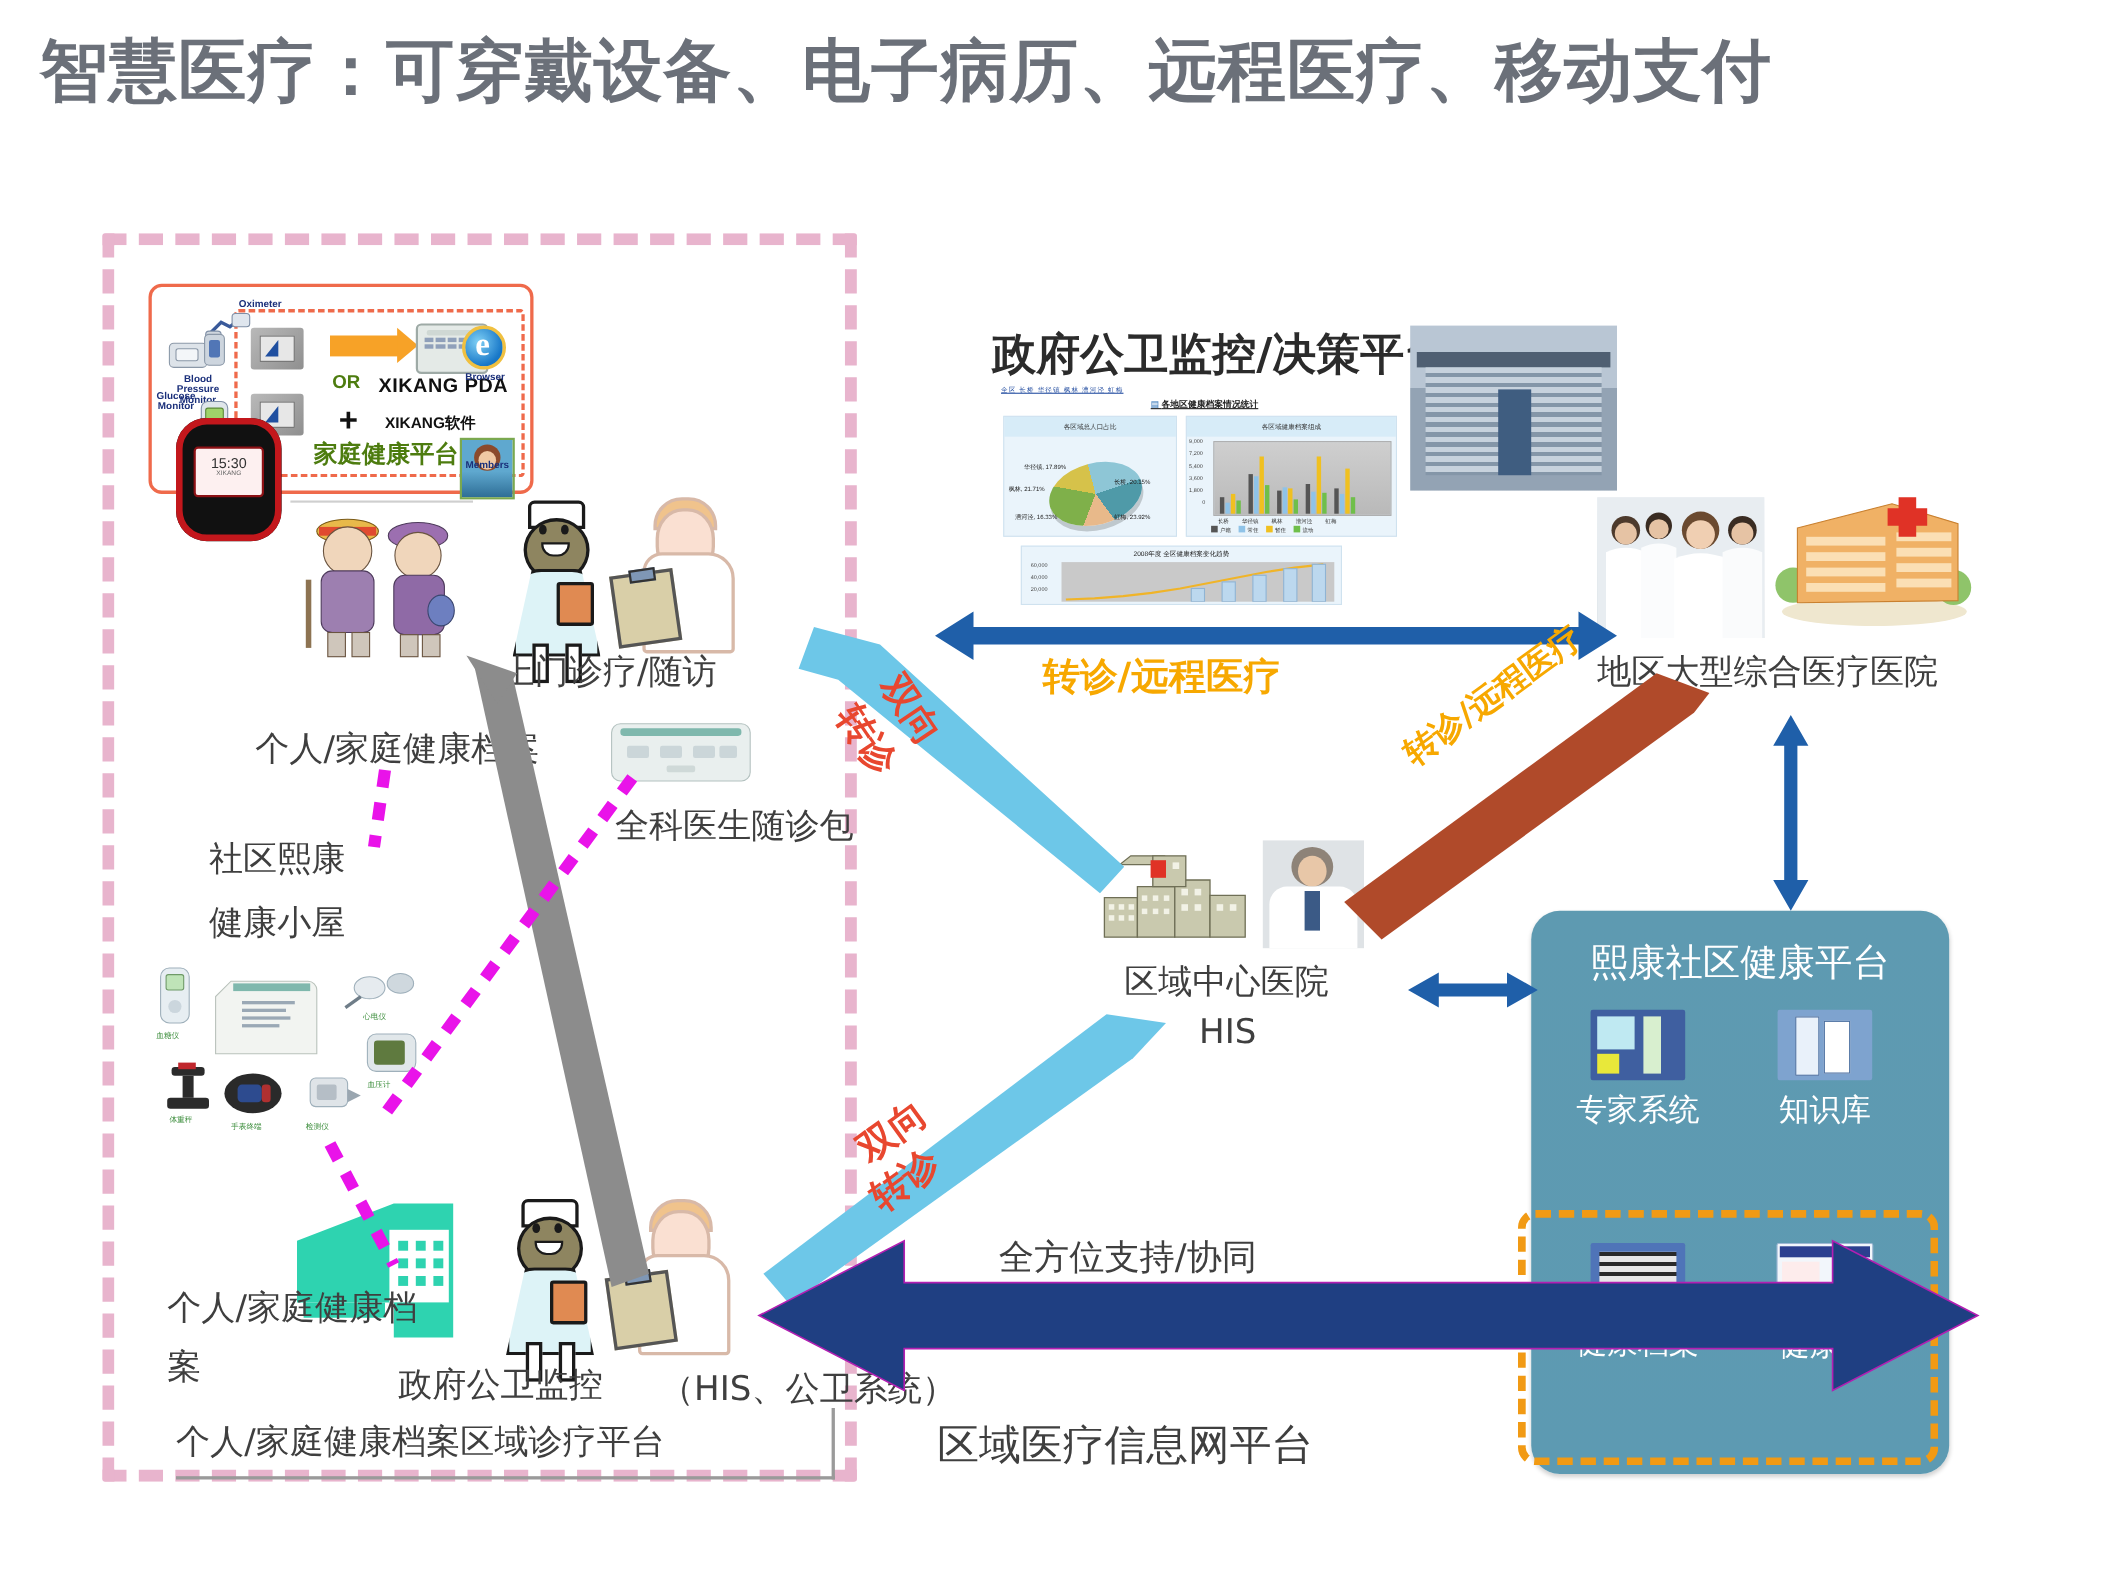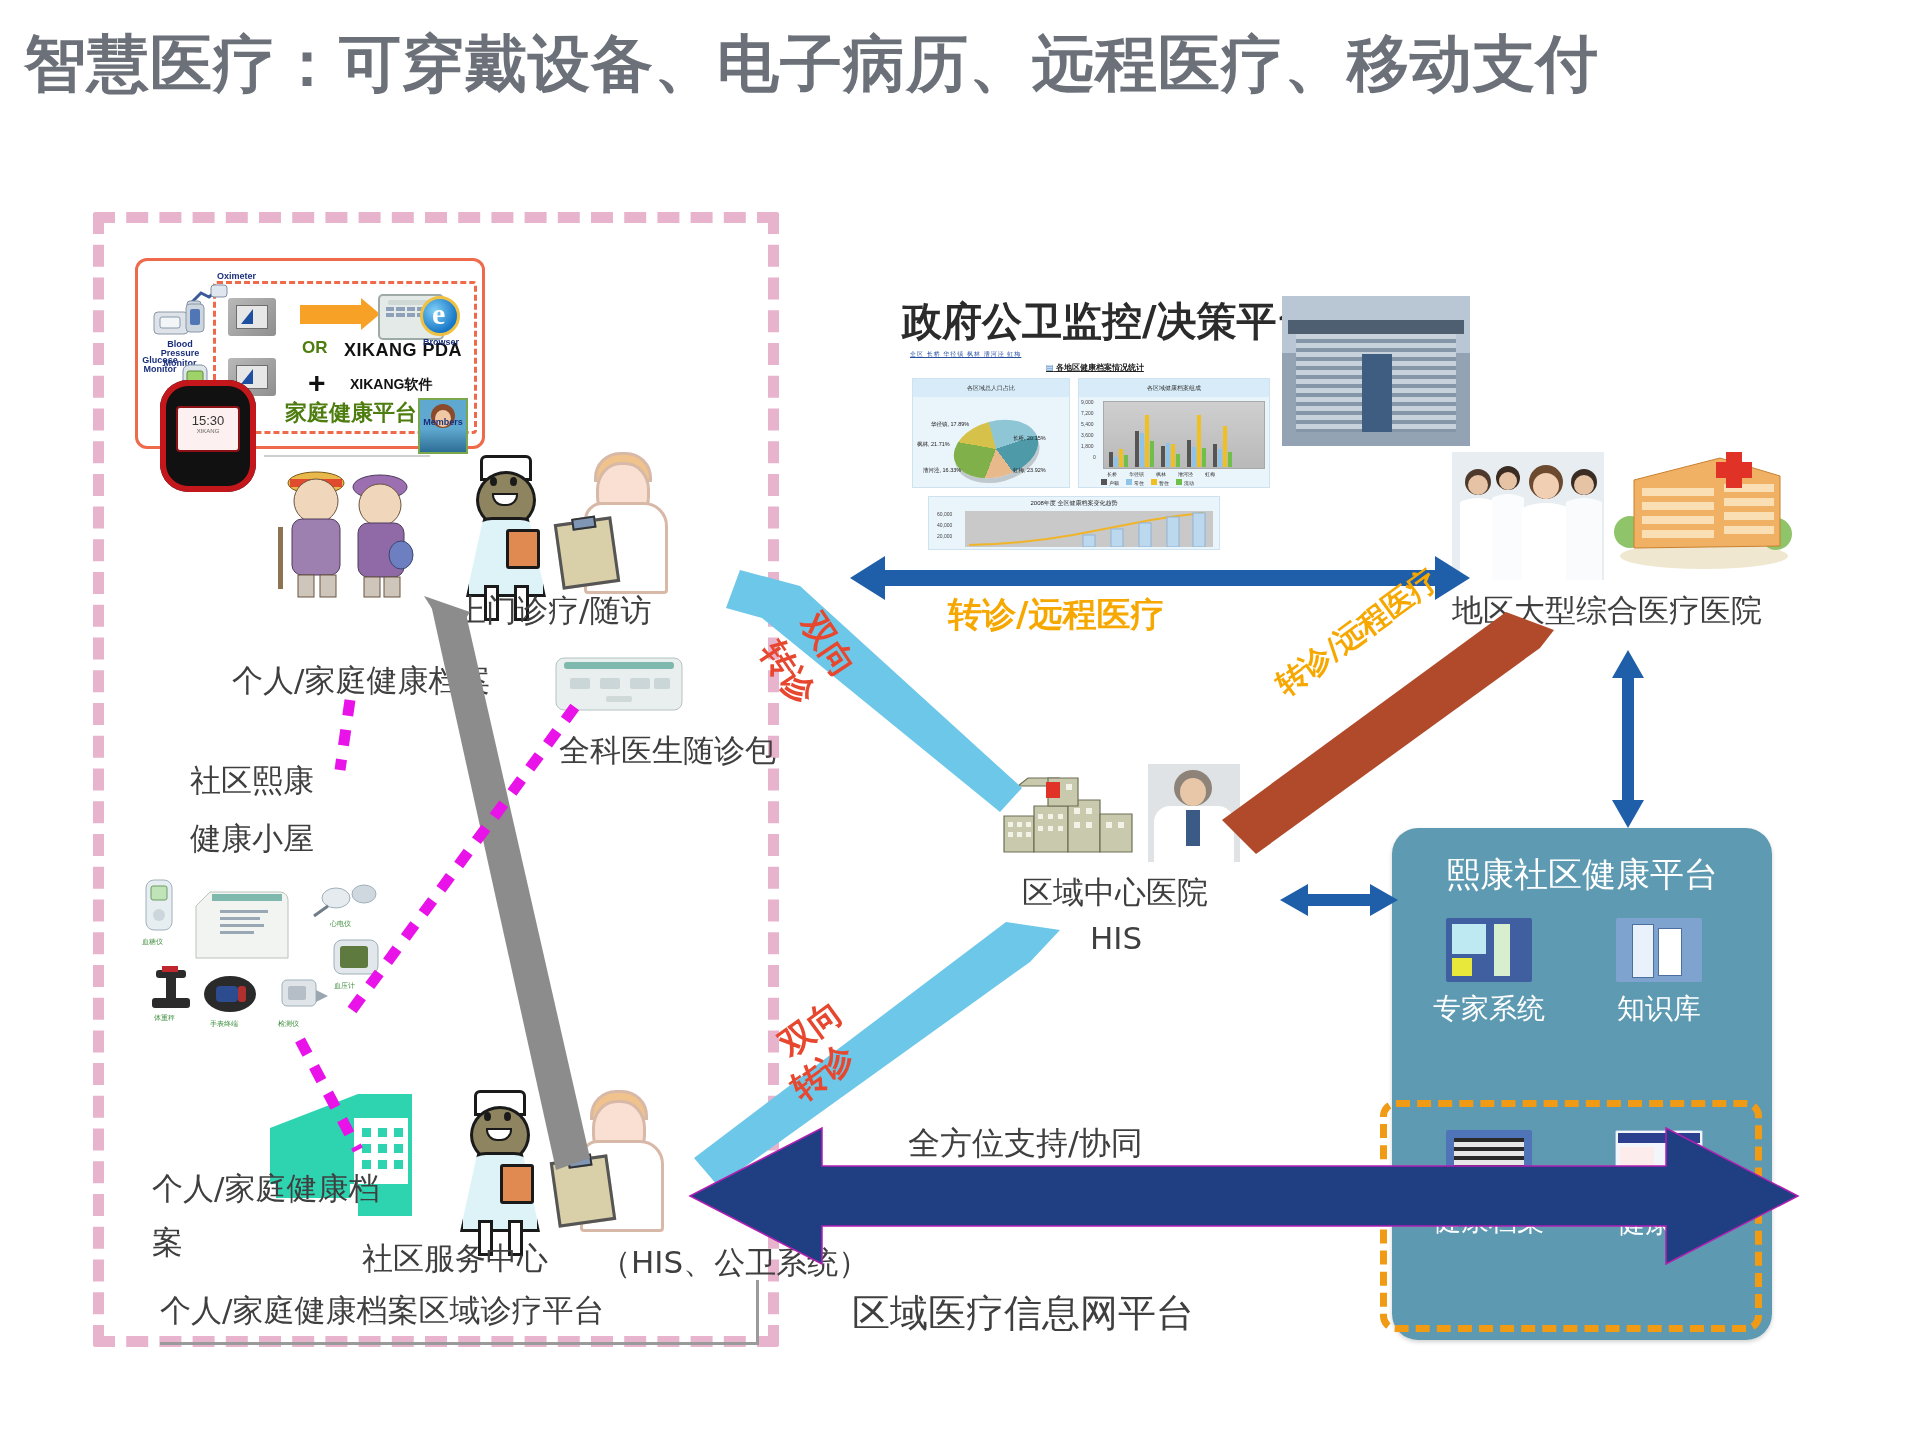--- a/index.html
+++ b/index.html
@@ -6,21 +6,21 @@
   html,body{margin:0;padding:0;background:#ffffff;}
   body{
     width:1920px;height:1440px;position:relative;overflow:hidden;
     font-family:"Liberation Sans","DejaVu Sans",sans-serif;
     color:#3f3f3f;
   }
   .abs{position:absolute;}
 
   
   #page-title{
-    left:24px;top:22px;width:1880px;
+    left:36px;top:22px;width:1880px;
     font-size:62px;font-weight:bold;letter-spacing:1px;
     color:#6b7079;white-space:nowrap;
     font-family:"DejaVu Sans","Liberation Sans",sans-serif;
   }
 
   
   #community-region{
     left:93px;top:212px;width:686px;height:1135px;
     border:11px dashed #e8b4cd;border-radius:3px;
     box-sizing:border-box;
@@ -432,21 +432,21 @@
   <div class="hair"></div>
     <div class="head"></div>
     <div class="coat"></div>
     <div class="board">
       <div class="clip"></div>
     </div>
 </div>
 
 <div class="abs lbl" style="left:152px;top:1168px;">个人/家庭健康档</div>
 <div class="abs lbl" style="left:152px;top:1222px;">案</div>
-<div class="abs lbl" style="left:362px;top:1238px;">社区服务中心</div>
+<div class="abs lbl" style="left:362px;top:1238px;">政府公卫监控</div>
 <div class="abs lbl" style="left:600px;top:1242px;">（HIS、公卫系统）</div>
 <div class="abs lbl" style="left:160px;top:1290px;">个人/家庭健康档案区域诊疗平台</div>
 
 <div class="abs" style="left:160px;top:1280px;width:596px;height:62px;border-left:0;border-right:3px solid #9a9a9a;border-bottom:3px solid #9a9a9a;"></div>
 
 <div class="abs" id="gov-title">政府公卫监控/决策平台</div>
 
 <div class="abs" id="gov-dash">
   <div class="abs dash-links" style="left:4px;top:2px;">全区 长桥 华径镇 枫林 漕河泾 虹梅</div>
   <div class="abs dash-h" style="left:74px;top:14px;width:230px;">

